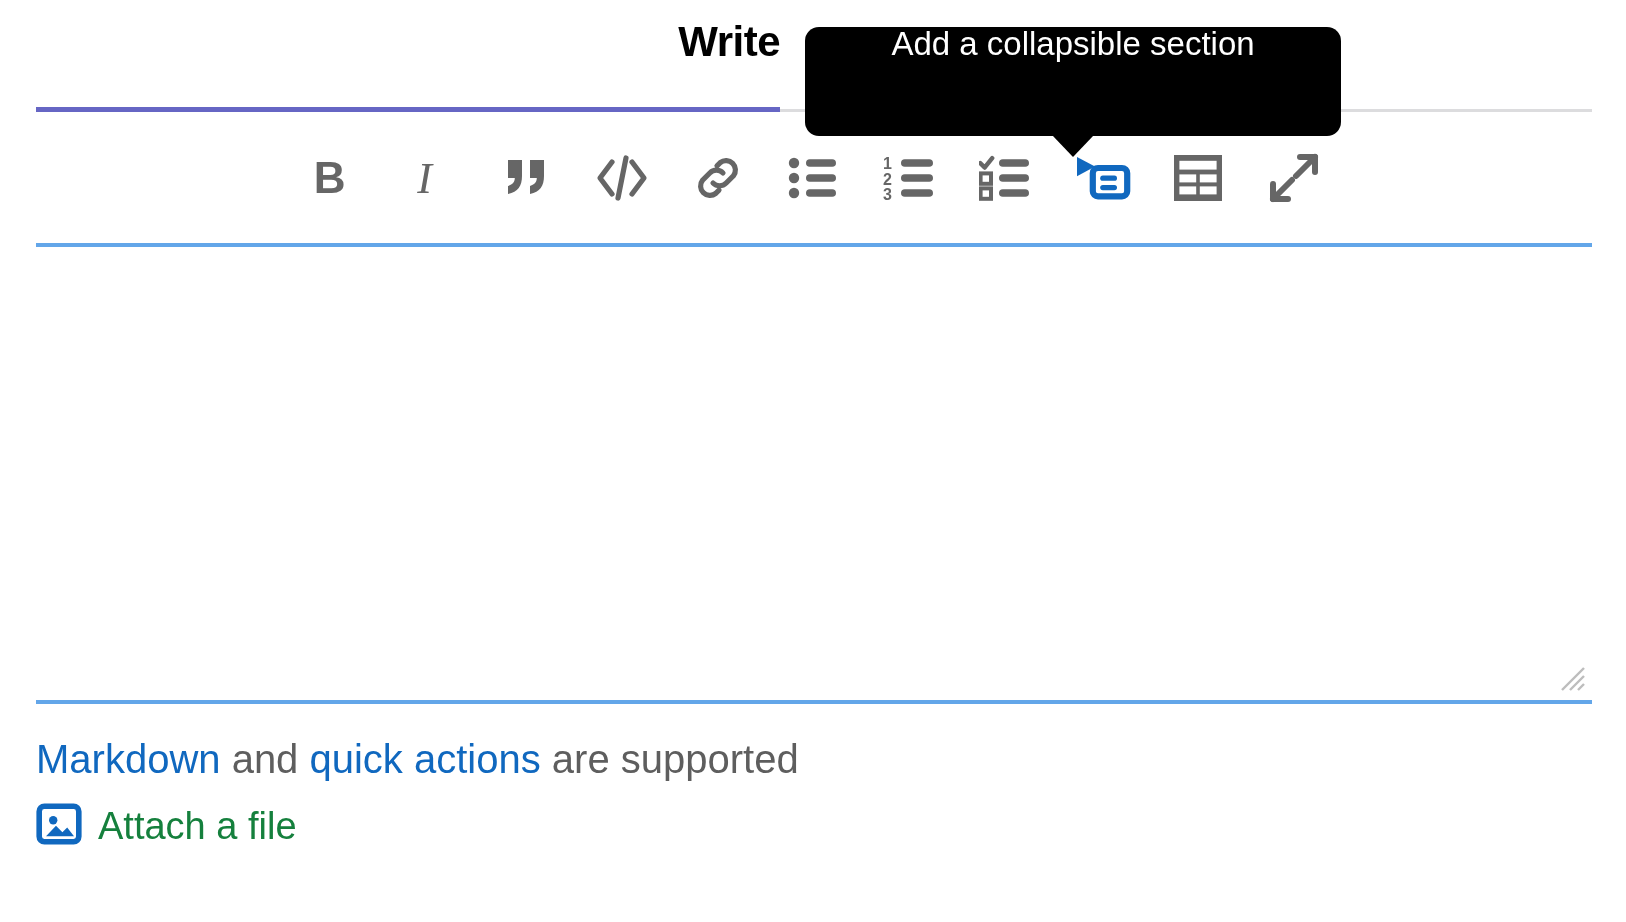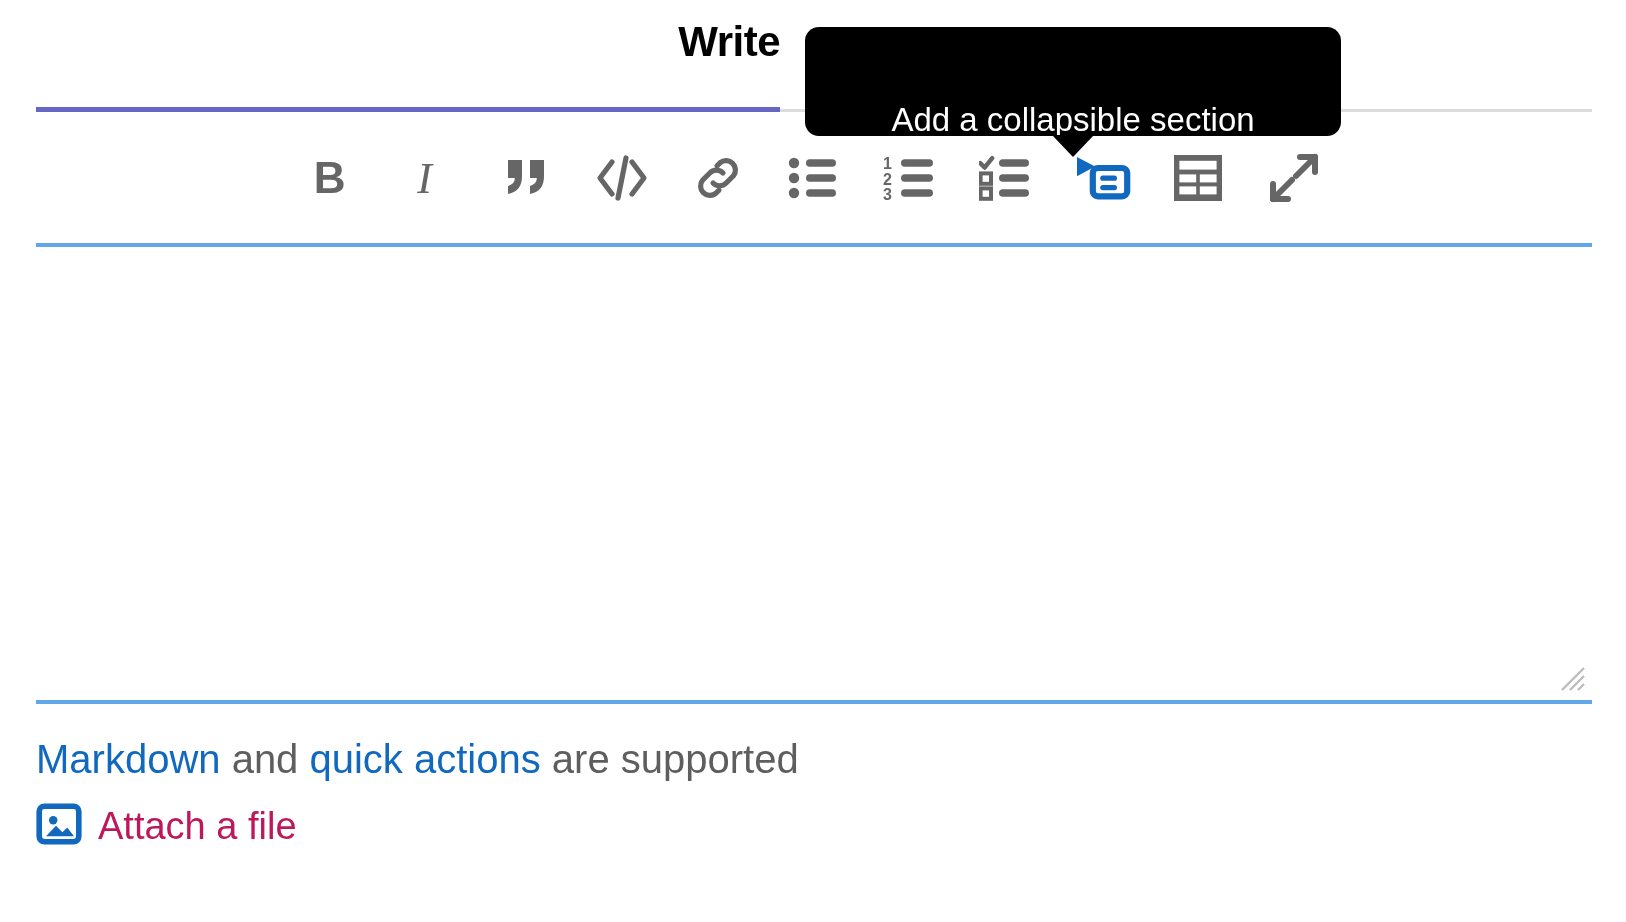--- a/index.html
+++ b/index.html
@@ -78,21 +78,21 @@
 
   
   .tooltip {
     position: absolute;
     left: 805px; top: 27px;
     width: 536px;
     height: 109px;
     background: #000000;
     border-radius: 14px;
     display: flex;
-    align-items: flex-end;
+    align-items: flex-start;
     justify-content: center;
     z-index: 40;
   }
   .tooltip-text {
     color: #ffffff;
     font-size: 33px;
     line-height: 1;
     white-space: nowrap;
   }
   .tooltip-arrow {
@@ -162,21 +162,21 @@
   }
   .attach-row {
     display: flex;
     align-items: center;
     gap: 16px;
     cursor: pointer;
     margin-top: 18px;
   }
   .attach-label {
     font-size: 38px;
-    color: #be185d;
+    color: #15803d;
   }
 </style>
 </head>
 <body>
 
 <div id="root">
 
   <div class="tabs-row">
     <div class="tab-strip">
       <div class="tab-item">

